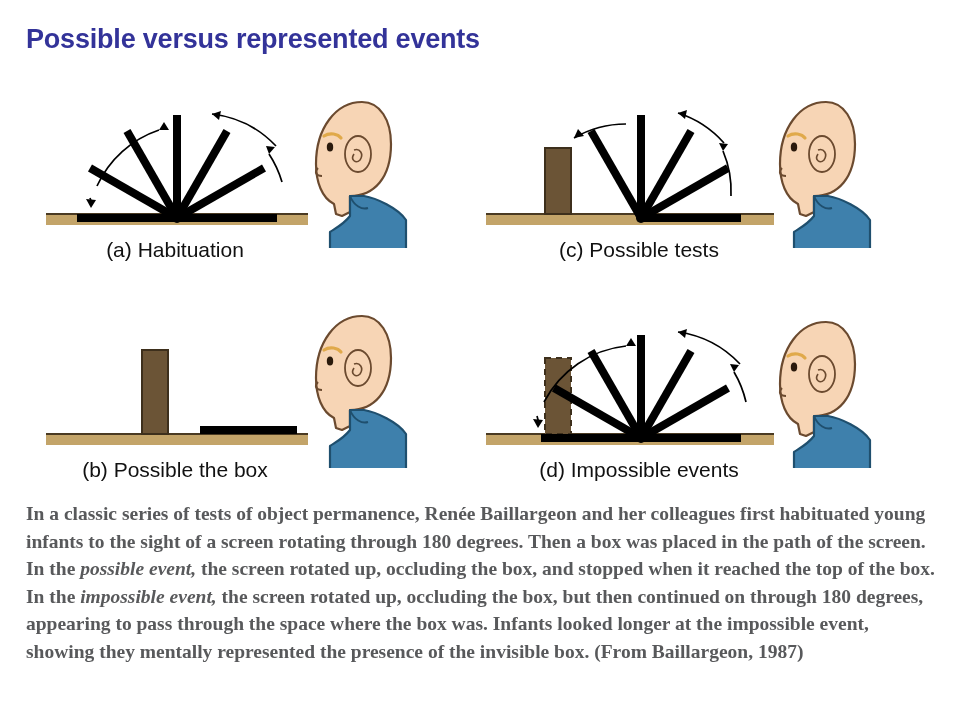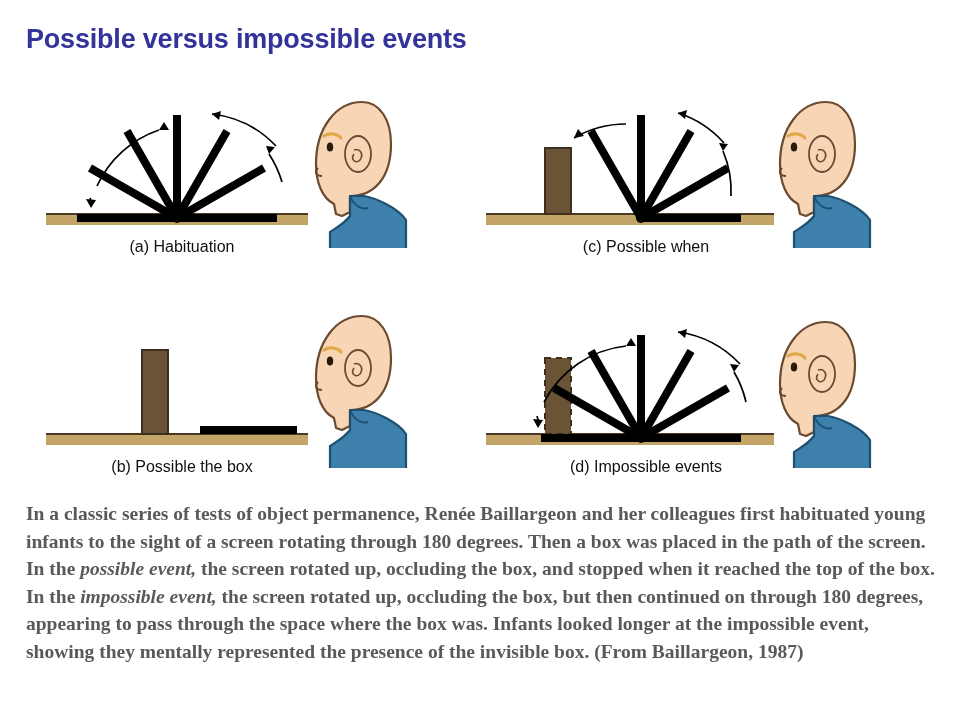--- a/index.html
+++ b/index.html
@@ -47,25 +47,25 @@
     height: 162px;
   }
   .panel-figure svg {
     display: block;
     width: 460px;
     height: 162px;
   }
 
   .panel-caption {
     position: absolute;
-    left: 8px;
+    left: 1px;
     top: 152px;
     width: 320px;
     text-align: center;
-    font-size: 16px;
+    font-size: 21px;
     color: #111111;
     font-weight: normal;
     white-space: nowrap;
   }
 
   
   #body-text {
     position: absolute;
     left: 26px;
     top: 500px;
@@ -76,21 +76,21 @@
     color: #58595B;
     font-family: Liberation Serif, serif;
   }
   #body-text .it {
     font-style: italic;
   }
 </style>
 </head>
 <body>
 
-<div id="slide-title">Possible versus impossible events</div>
+<div id="slide-title">Possible versus represented events</div>
 
 <div class="panel" id="panel-a">
   <div class="panel-figure">
     <svg viewBox="0 0 460 162" xmlns="http://www.w3.org/2000/svg">
 
       <g>
         <rect x="32" y="128" width="262" height="11" fill="#C3A469"></rect>
         <rect x="32" y="127" width="262" height="2" fill="#4A3A22"></rect>
       </g>
 
@@ -175,21 +175,21 @@
                  C 84 116 62 106 50 104 Z" fill="#3E80AC" stroke="#1F4F6E" stroke-width="2.2" stroke-linejoin="round"></path>
         <path d="M 36 104 C 40 114 48 118 54 116" fill="none" stroke="#1F4F6E" stroke-width="2"></path>
         <ellipse cx="44" cy="62" rx="13" ry="18" fill="none" stroke="#6B4A2F" stroke-width="1.8"></ellipse>
         <path d="M 40 58 C 46 56 50 62 46 68 C 42 72 36 68 40 62" fill="none" stroke="#6B4A2F" stroke-width="1.6"></path>
         <ellipse cx="16" cy="55" rx="3.2" ry="4.6" fill="#2B1A0C"></ellipse>
         <path d="M 10 44 C 16 40 24 42 27 46" fill="none" stroke="#E0A94A" stroke-width="3.2" stroke-linecap="round"></path>
         <path d="M 4 76 C 0 80 2 84 8 84" fill="none" stroke="#6B4A2F" stroke-width="2"></path>
       </g>
     </svg>
   </div>
-  <div class="panel-caption">(c) Possible when</div>
+  <div class="panel-caption">(c) Possible tests</div>
 </div>
 
 <div class="panel" id="panel-b">
   <div class="panel-figure">
     <svg viewBox="0 0 460 162" xmlns="http://www.w3.org/2000/svg">
       <g>
         <rect x="32" y="128" width="262" height="11" fill="#C3A469"></rect>
         <rect x="32" y="127" width="262" height="2" fill="#4A3A22"></rect>
       </g>
       <g>

